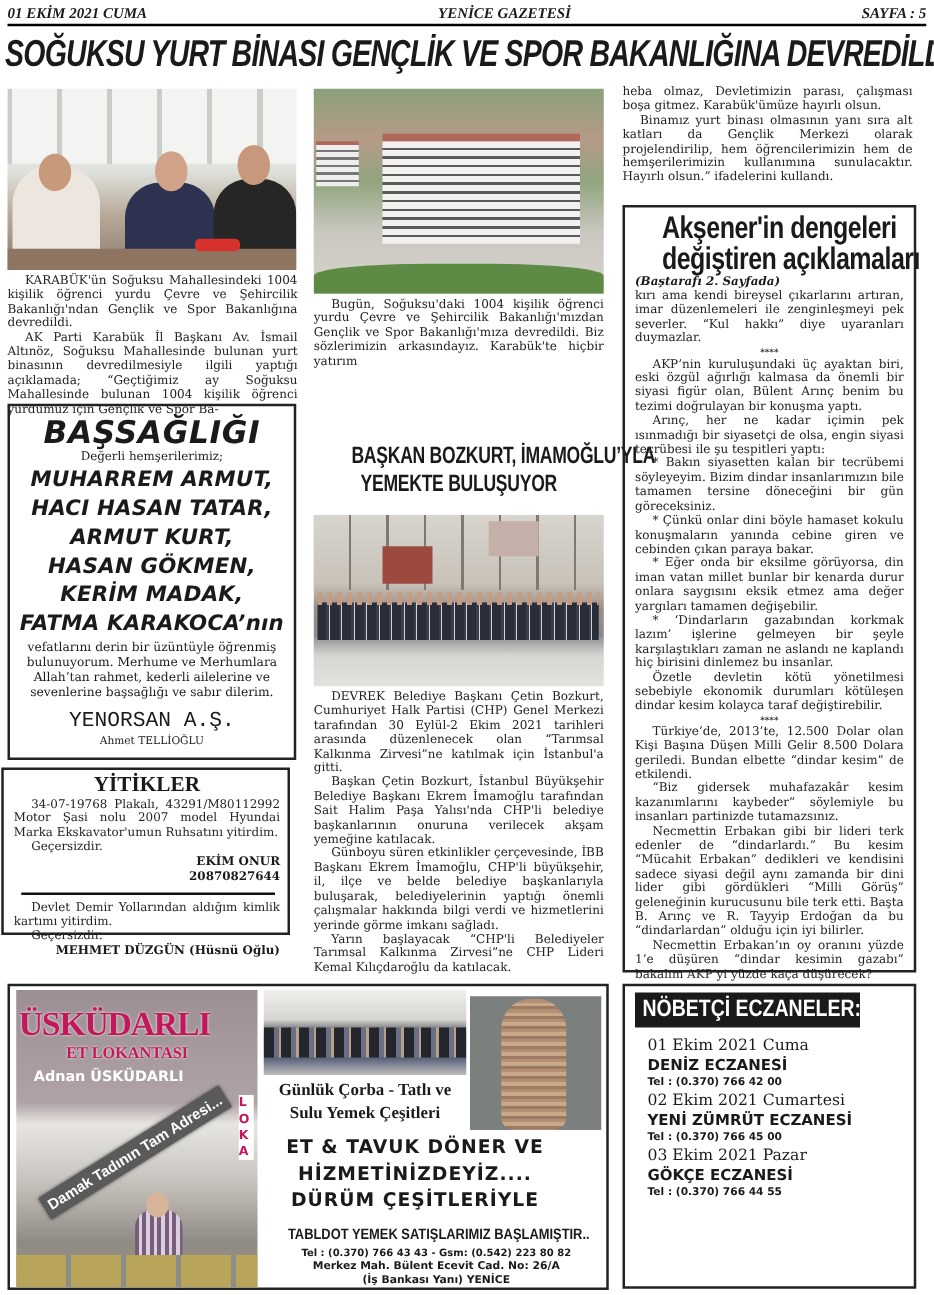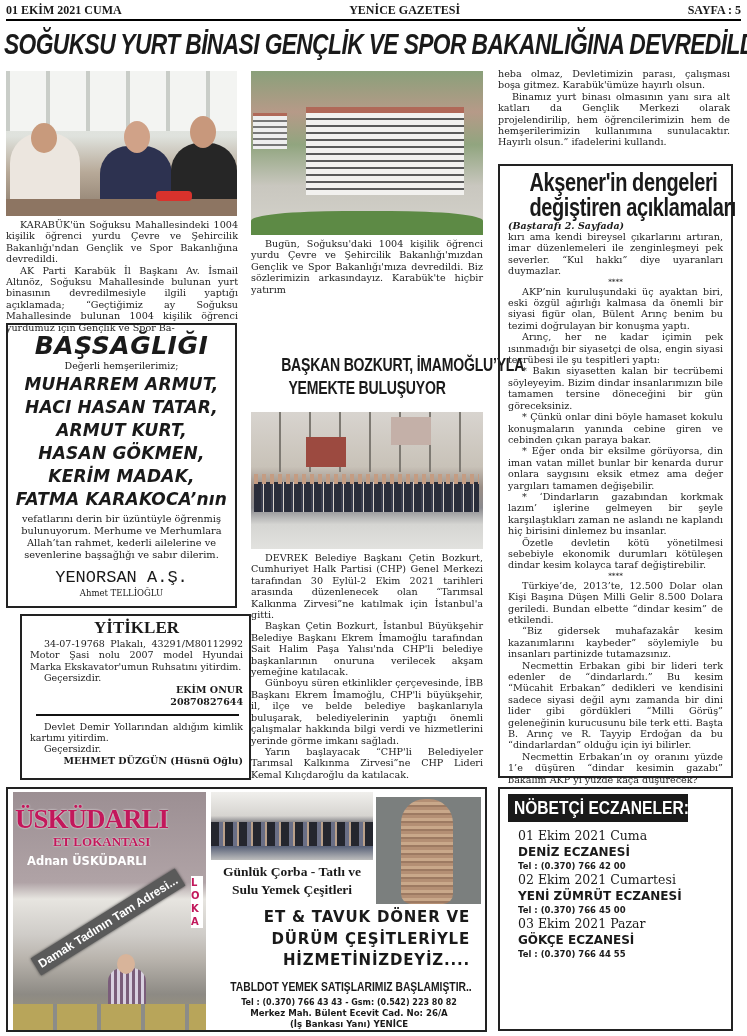--- a/index.html
+++ b/index.html
@@ -1,19 +1,19 @@
 <!DOCTYPE html>
 <html><head>
 <meta charset="utf-8">
 <style>
 *{box-sizing:border-box;margin:0;padding:0}
 html,body{width:747px;height:1036px;background:#fff;overflow:hidden}
 body{position:relative;font-family:"DejaVu Serif",serif;color:#1a1a1a}
 .abs{position:absolute}
-.hdr{top:2px;left:6px;right:6px;height:16px;font-family:"Liberation Serif",serif;font-weight:bold;font-size:12px;display:flex;justify-content:space-between;align-items:center}
+.hdr{top:2px;left:6px;right:6px;height:16px;font-family:"Liberation Serif",serif;font-weight:bold;font-style:italic;font-size:12px;display:flex;justify-content:space-between;align-items:center}
 .hdr-rule{top:19px;left:6px;right:6px;height:2px;background:#000}
 .headline{top:24px;left:4px;width:739px;height:40px;font-family:"Liberation Sans",sans-serif;font-weight:900;font-style:italic;font-size:30px;letter-spacing:-0.8px;transform:scaleX(0.76);transform-origin:left top;white-space:nowrap;width:980px;line-height:40px}
 .photo{overflow:hidden}
 .body-text{font-family:"DejaVu Serif",serif;font-size:9.6px;line-height:11.4px;text-align:justify;color:#222}
 .body-text p{text-indent:14px}
 .box{border:2px solid #222}
 </style>
 </head>
 <body>
 
@@ -64,21 +64,21 @@
       <div style="font-family: &quot;DejaVu Sans&quot;, sans-serif; font-weight: 900; font-style: italic; font-size: 17px; line-height: 23px; white-space: nowrap; letter-spacing: 0.2px;">ARMUT KURT,</div>
       <div style="font-family: &quot;DejaVu Sans&quot;, sans-serif; font-weight: 900; font-style: italic; font-size: 17px; line-height: 23px; white-space: nowrap; letter-spacing: 0.2px;">HASAN GÖKMEN,</div>
       <div style="font-family: &quot;DejaVu Sans&quot;, sans-serif; font-weight: 900; font-style: italic; font-size: 17px; line-height: 23px; white-space: nowrap; letter-spacing: 0.2px;">KERİM MADAK,</div>
       <div style="font-family: &quot;DejaVu Sans&quot;, sans-serif; font-weight: 900; font-style: italic; font-size: 17px; line-height: 23px; white-space: nowrap; letter-spacing: 0.2px;">FATMA KARAKOCA’nın</div>
     </div>
   <div style="font-size:9.8px;line-height:12px;padding:0 10px;margin-top:2px">vefatlarını derin bir üzüntüyle öğrenmiş bulunuyorum. Merhume ve Merhumlara Allah’tan rahmet, kederli ailelerine ve sevenlerine başsağlığı ve sabır dilerim.</div>
   <div style="font-family:Liberation Mono, monospace;font-size:17px;margin-top:7px">YENORSAN A.Ş.</div>
   <div style="font-size:8.5px;margin-top:1px">Ahmet TELLİOĞLU</div>
 </div>
 
-<div class="abs box" style="left:20px;top:614px;width:231px;height:166px;padding:2px 6px 0 8px">
+<div class="abs box" style="left:1px;top:614px;width:231px;height:134px;padding:2px 6px 0 8px">
   <div style="text-align:center;font-family:'Liberation Serif',serif;font-weight:bold;font-size:17px;line-height:20px">YİTİKLER</div>
   <div class="body-text" style="font-size:9.5px">
     <p>34-07-19768 Plakalı, 43291/M80112992 Motor Şasi nolu 2007 model Hyundai Marka Ekskavator'umun Ruhsatını yitirdim.</p>
     <p>Geçersizdir.</p>
   </div>
   <div style="text-align:right;font-weight:bold;font-size:9.5px;line-height:12px">EKİM ONUR</div>
   <div style="text-align:right;font-weight:bold;font-size:9.5px;line-height:12px">20870827644</div>
   <div style="height:2px;background:#111;margin:6px 4px 5px 6px"></div>
   <div class="body-text" style="font-size:9.5px">
     <p>Devlet Demir Yollarından aldığım kimlik kartımı yitirdim.</p>
@@ -143,24 +143,24 @@
   <div class="abs photo" style="left:203px;top:3px;width:162px;height:68px;background:linear-gradient(180deg,#f0efec 0%,#d6d4d0 35%,#2e2e3c 55%,#3f4a66 75%,#bdbdbd 100%)">
     <div class="abs" style="left:0;top:30px;width:100%;height:24px;background:repeating-linear-gradient(90deg,#24262e 0 8px,#6a6f86 8px 12px,#b9a08a 12px 14px)"></div>
   </div>
   <div class="abs photo" style="left:368px;top:8px;width:105px;height:107px;background:#7b7f7e">
     <div class="abs" style="left:25px;top:2px;width:52px;height:105px;border-radius:24px 24px 10px 10px;background:repeating-linear-gradient(180deg,#b48f74 0 3px,#c9a88a 3px 6px,#9d7a62 6px 8px)"></div>
   </div>
   <div class="abs" style="left:203px;top:74px;width:162px;text-align:center;font-family:'Liberation Serif',serif;font-weight:bold;font-size:13.5px;line-height:18px">
     <div>Günlük Çorba - Tatlı ve</div>
     <div>Sulu Yemek Çeşitleri</div>
   </div>
-  <div class="abs" style="left:186px;top:118px;width:276px;text-align:right;font-family:'DejaVu Sans',sans-serif;font-weight:bold;font-size:15px;line-height:21.5px;letter-spacing:0.8px">
+  <div class="abs" style="left:186px;top:118px;width:276px;text-align:center;font-family:'DejaVu Sans',sans-serif;font-weight:bold;font-size:15px;line-height:21.5px;letter-spacing:0.8px">
     <div>ET &amp; TAVUK DÖNER VE</div>
+    <div>HİZMETİNİZDEYİZ....</div>
     <div>DÜRÜM ÇEŞİTLERİYLE</div>
-    <div>HİZMETİNİZDEYİZ....</div>
   </div>
   <div class="abs" style="left:203px;top:191px;width:276px;text-align:center;font-family:'Liberation Sans',sans-serif;font-weight:bold;font-size:12px;white-space:nowrap;transform:scaleX(0.86);transform-origin:center">TABLDOT YEMEK SATIŞLARIMIZ BAŞLAMIŞTIR..</div>
   <div class="abs" style="left:203px;top:208px;width:276px;text-align:center;font-family:'DejaVu Sans',sans-serif;font-weight:bold;line-height:11px">
     <div style="font-size:8px">Tel : (0.370) 766 43 43 - Gsm: (0.542) 223 80 82</div>
     <div style="font-size:8.6px">Merkez Mah. Bülent Ecevit Cad. No: 26/A</div>
     <div style="font-size:8.6px">(İş Bankası Yanı) YENİCE</div>
   </div>
 </div>
 
 <div class="abs box" style="left:498px;top:787px;width:235px;height:244px;padding:5px 6px 0 8px">

